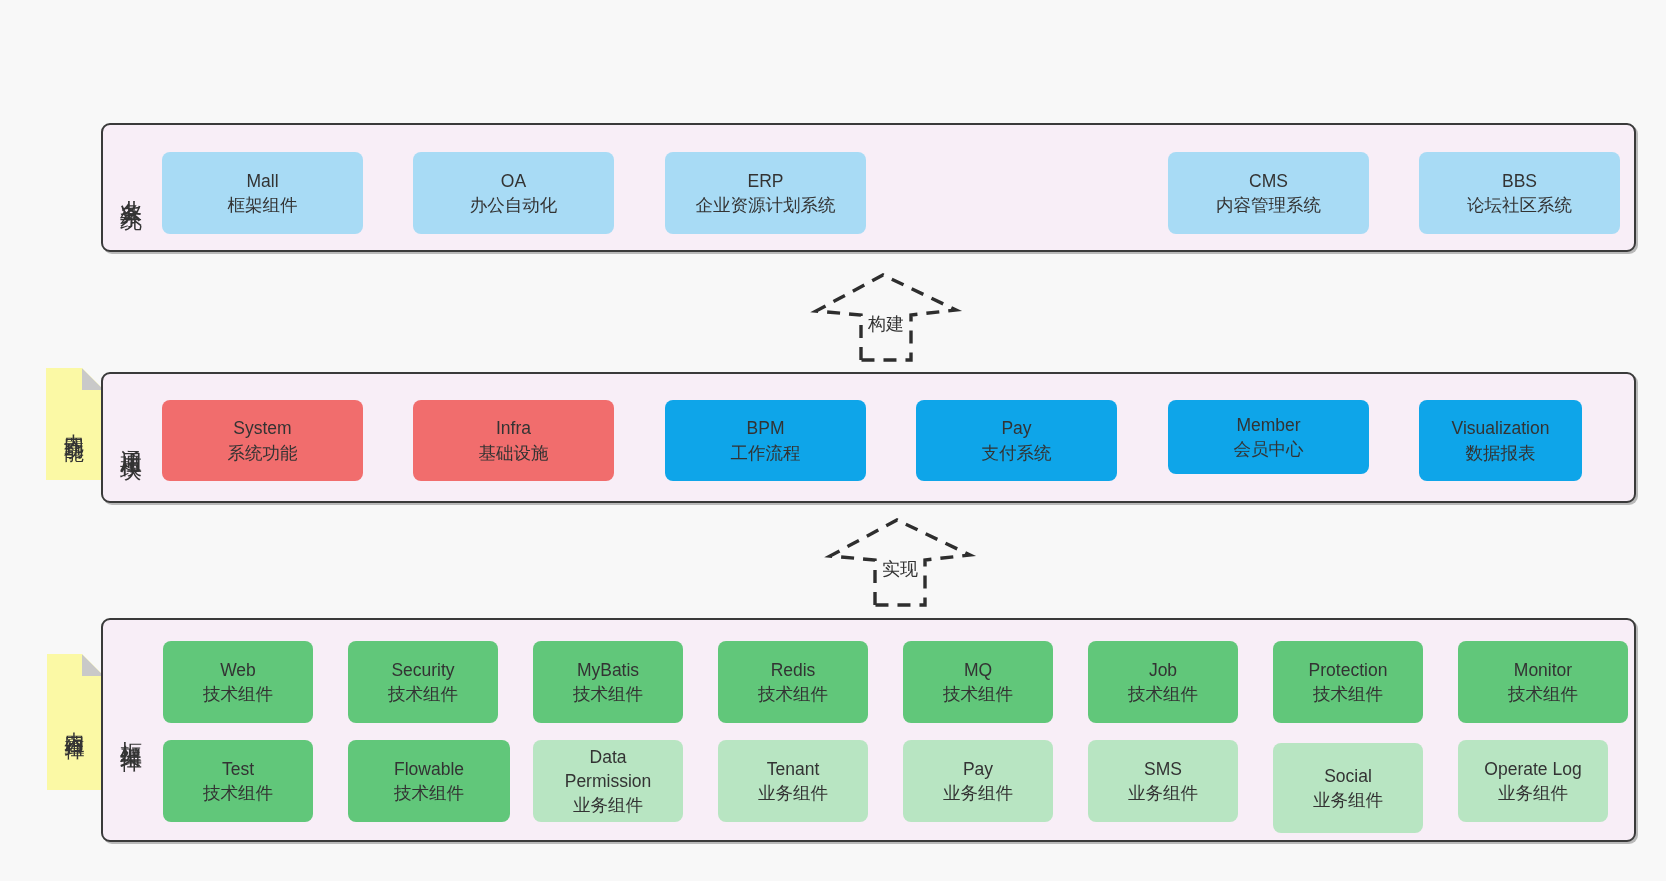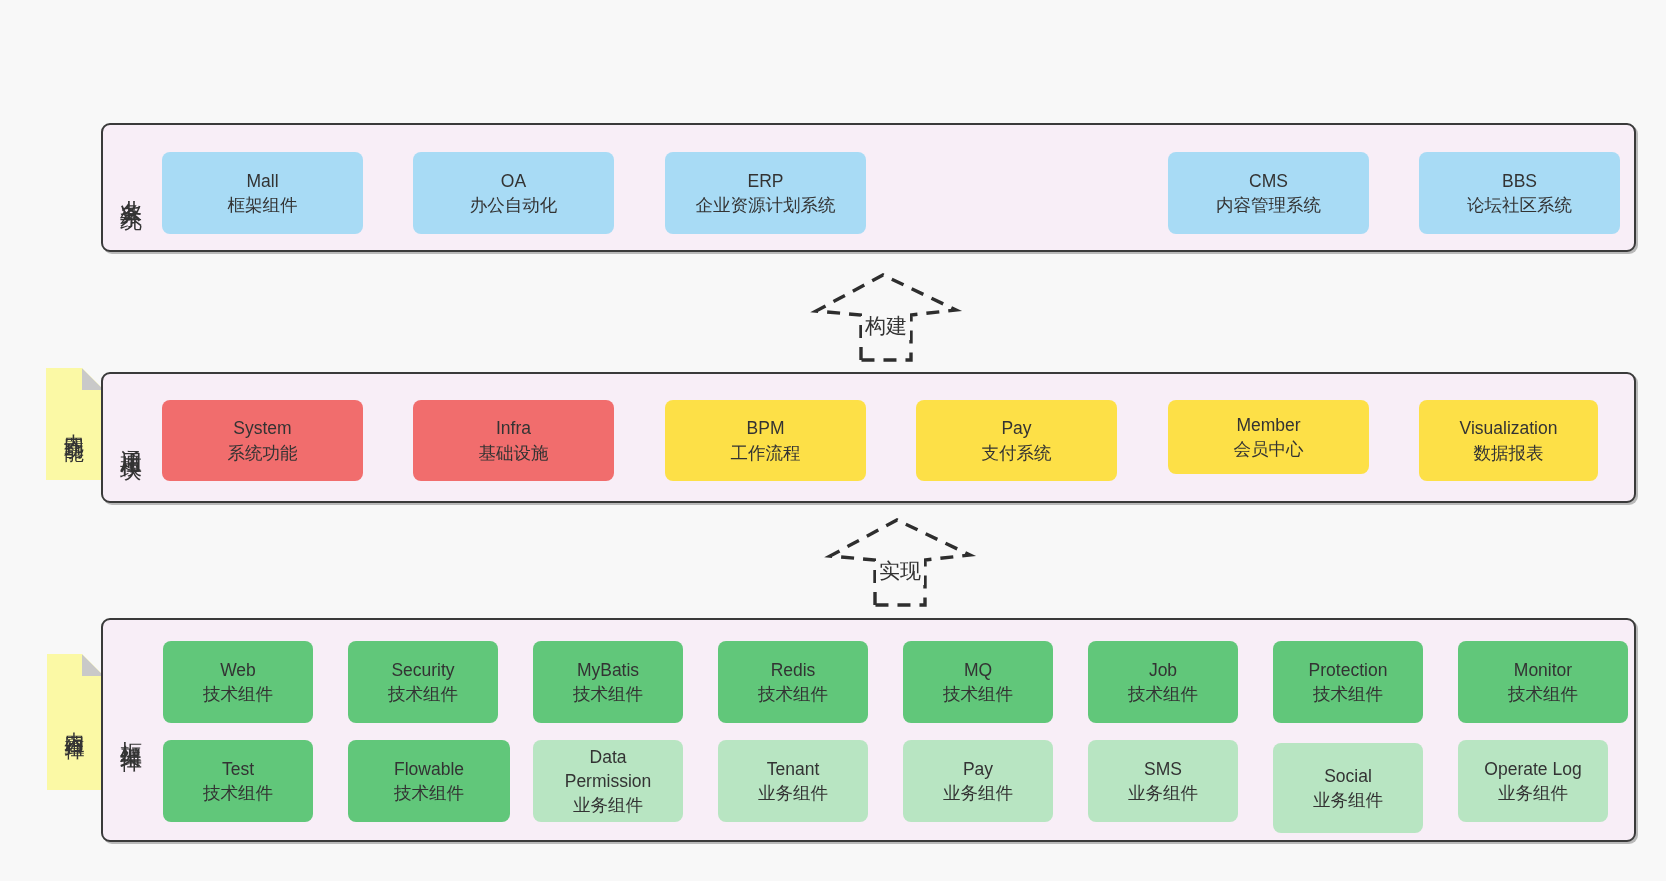--- a/index.html
+++ b/index.html
@@ -28,21 +28,21 @@
     font-size:22px;letter-spacing:3px;color:#333;
   }
   .box{
     position:absolute;border-radius:8px;
     display:flex;flex-direction:column;align-items:center;justify-content:center;
     text-align:center;font-size:17.5px;line-height:1.38;
     padding:2px 16px;color:#333;
   }
   .c-blue{background:#a8dbf5;}
   .c-red{background:#f16d6d;}
-  .c-pink{background:#fde047;}
+  .c-pink{background:#0ea5e9;}
   .c-green{background:#61c77a;}
   .c-lgreen{background:#b8e5c2;}
   .sticky{
     position:absolute;background:#fbf9a5;z-index:1;
     display:flex;align-items:center;justify-content:center;
     writing-mode:vertical-rl;text-orientation:upright;
     font-size:20px;letter-spacing:3px;color:#333;
     clip-path:polygon(0 0, calc(100% - 22px) 0, 100% 22px, 100% 100%, 0 100%);
   }
   .sticky::after{
@@ -55,21 +55,21 @@
   .arrow{position:absolute;width:166px;height:100px;z-index:1;}
   .arrow-1{left:795px;top:268px;}
   .arrow-2{left:809px;top:513px;}
   .arrow svg{position:absolute;left:0;top:0;}
   .arrow-outline{
     fill:none;stroke:#2e2e2e;stroke-width:3.4;
     stroke-dasharray:13 9;
   }
   .arrow-label{
     position:absolute;left:50%;top:44px;transform:translateX(-50%);
-    background:#f8f8f8;padding:0 3px;font-size:21px;white-space:nowrap;
+    background:#f8f8f8;padding:0 3px;font-size:18px;white-space:nowrap;
   }
 </style>
 </head>
 <body>
 
 <div class="canvas">
 
   <div class="sticky sticky-1">
     <span>内置功能</span>
   </div>
@@ -123,21 +123,21 @@
       <span>工作流程</span>
     </div>
     <div class="box c-pink" style="left:813px;top:26px;width:201px;height:81px">
       <span>Pay</span>
       <span>支付系统</span>
     </div>
     <div class="box c-pink" style="left:1065px;top:26px;width:201px;height:74px">
       <span>Member</span>
       <span>会员中心</span>
     </div>
-    <div class="box c-pink" style="left:1316px;top:26px;width:179px;height:81px">
+    <div class="box c-pink" style="left:1316px;top:26px;width:163px;height:81px">
       <span>Visualization</span>
       <span>数据报表</span>
     </div>
   </section>
 
   <div class="arrow arrow-2">
     <svg width="166" height="100" viewBox="0 0 166 100">
       <path class="arrow-outline" d="M58 92 L58 47 L13 43 L80 7 L153 42 L108 47 L108 92 Z"></path>
     </svg>
     <div class="arrow-label">实现</div>

